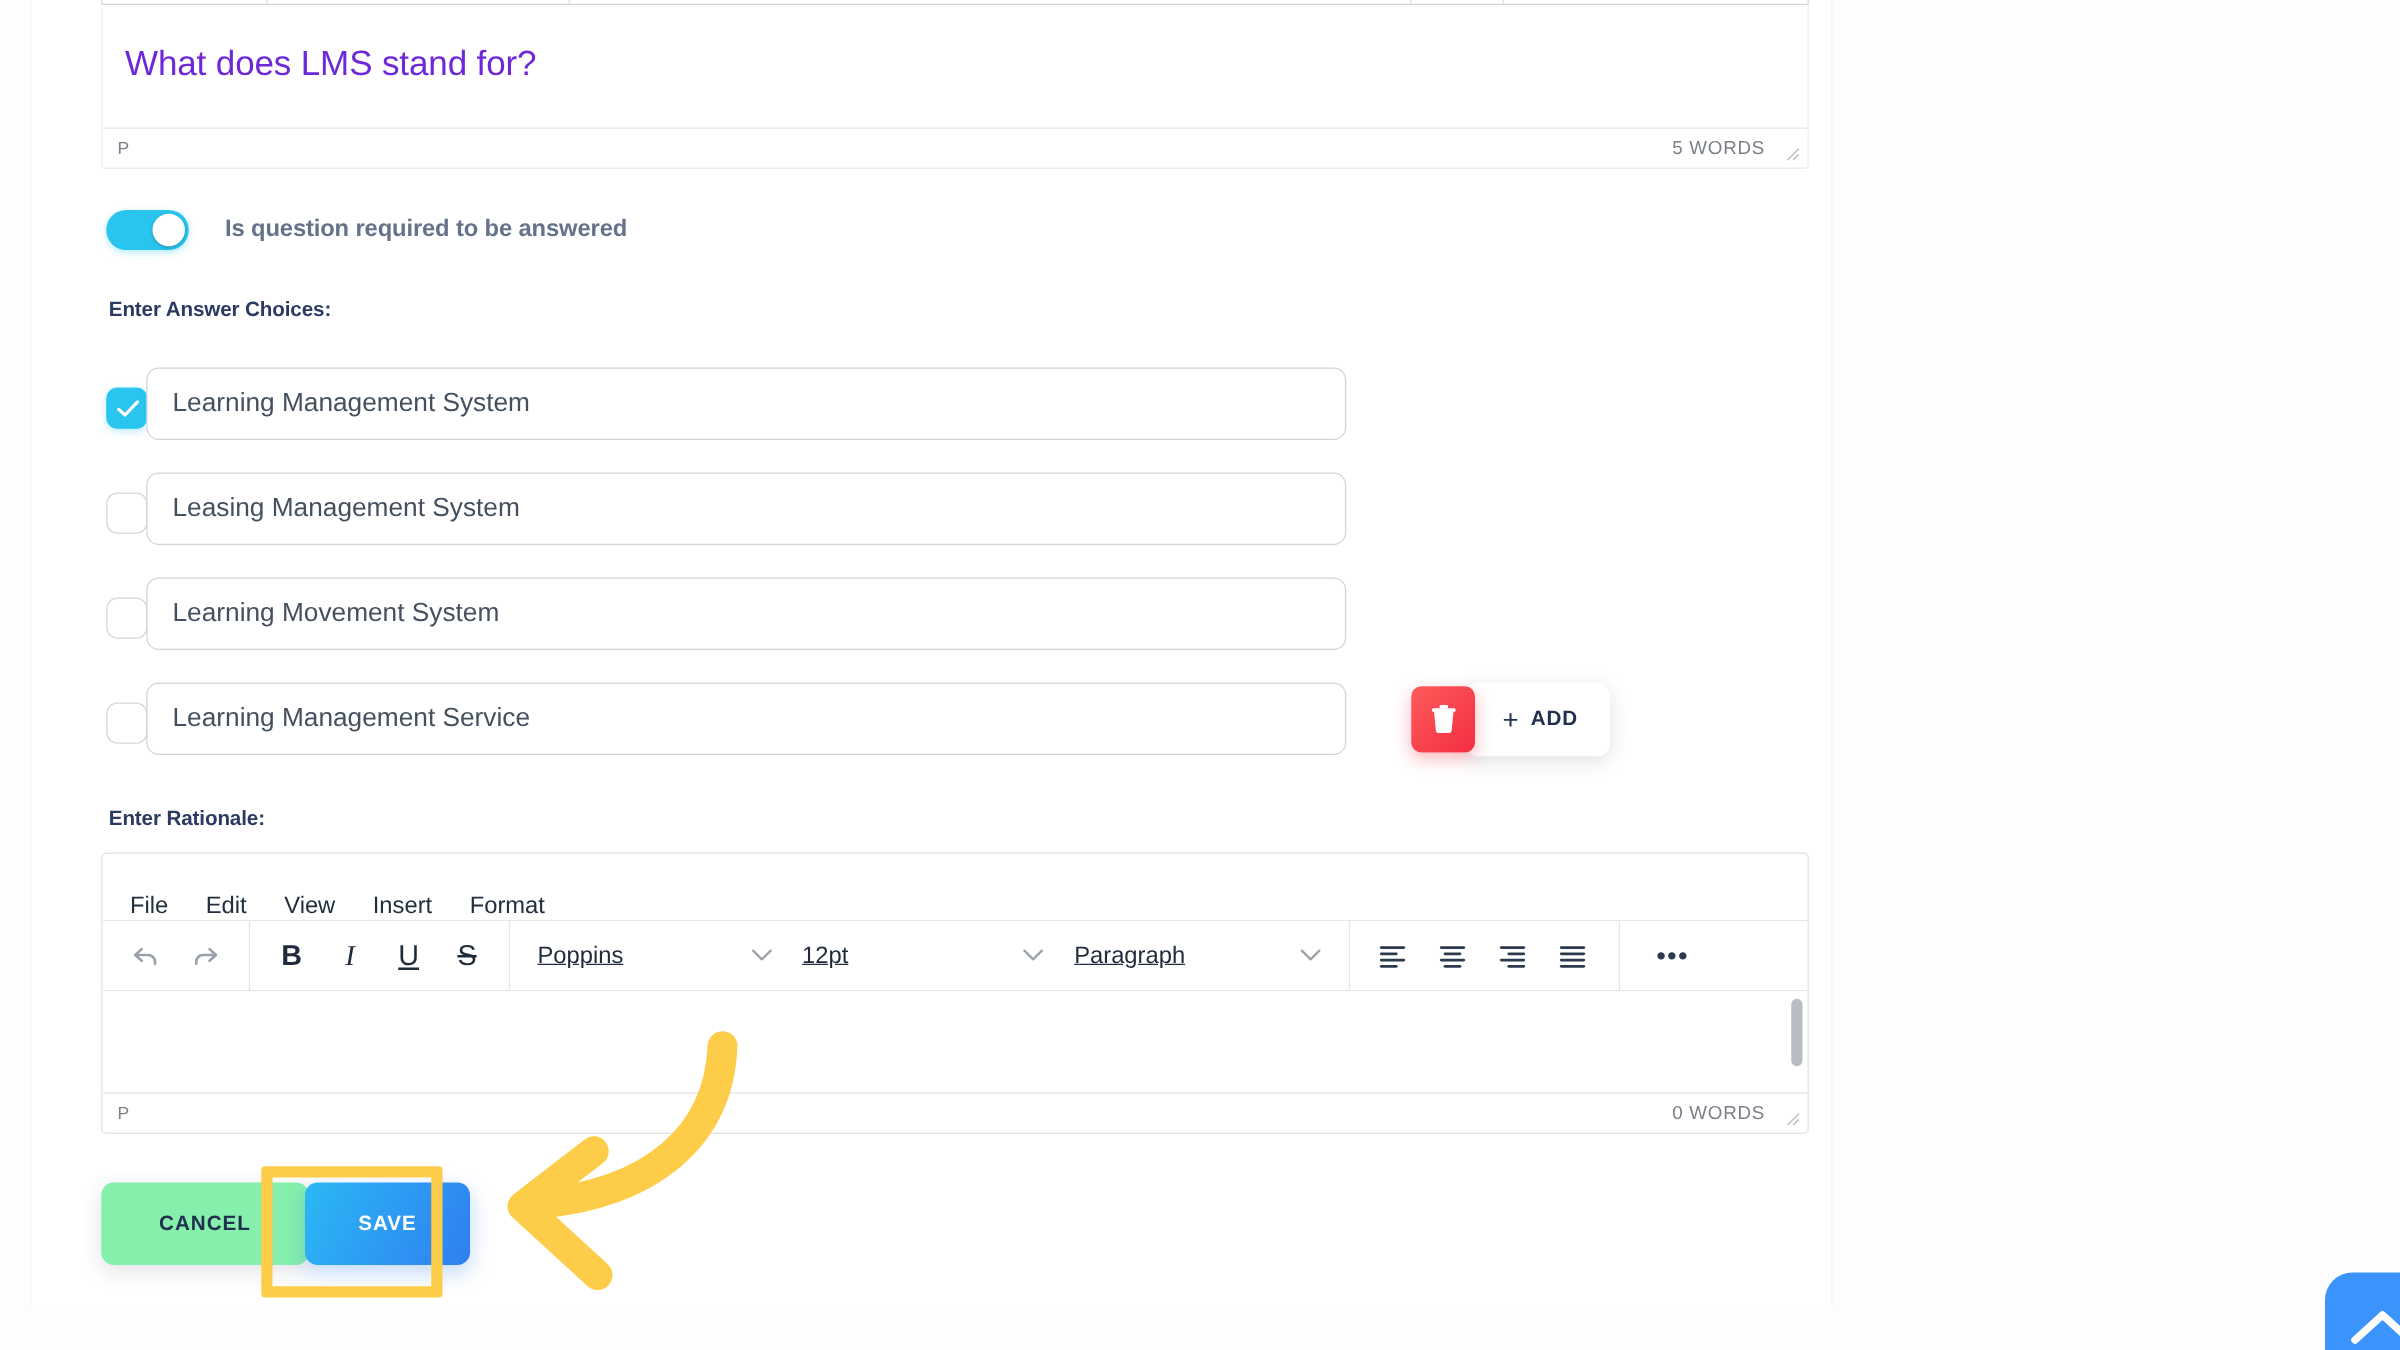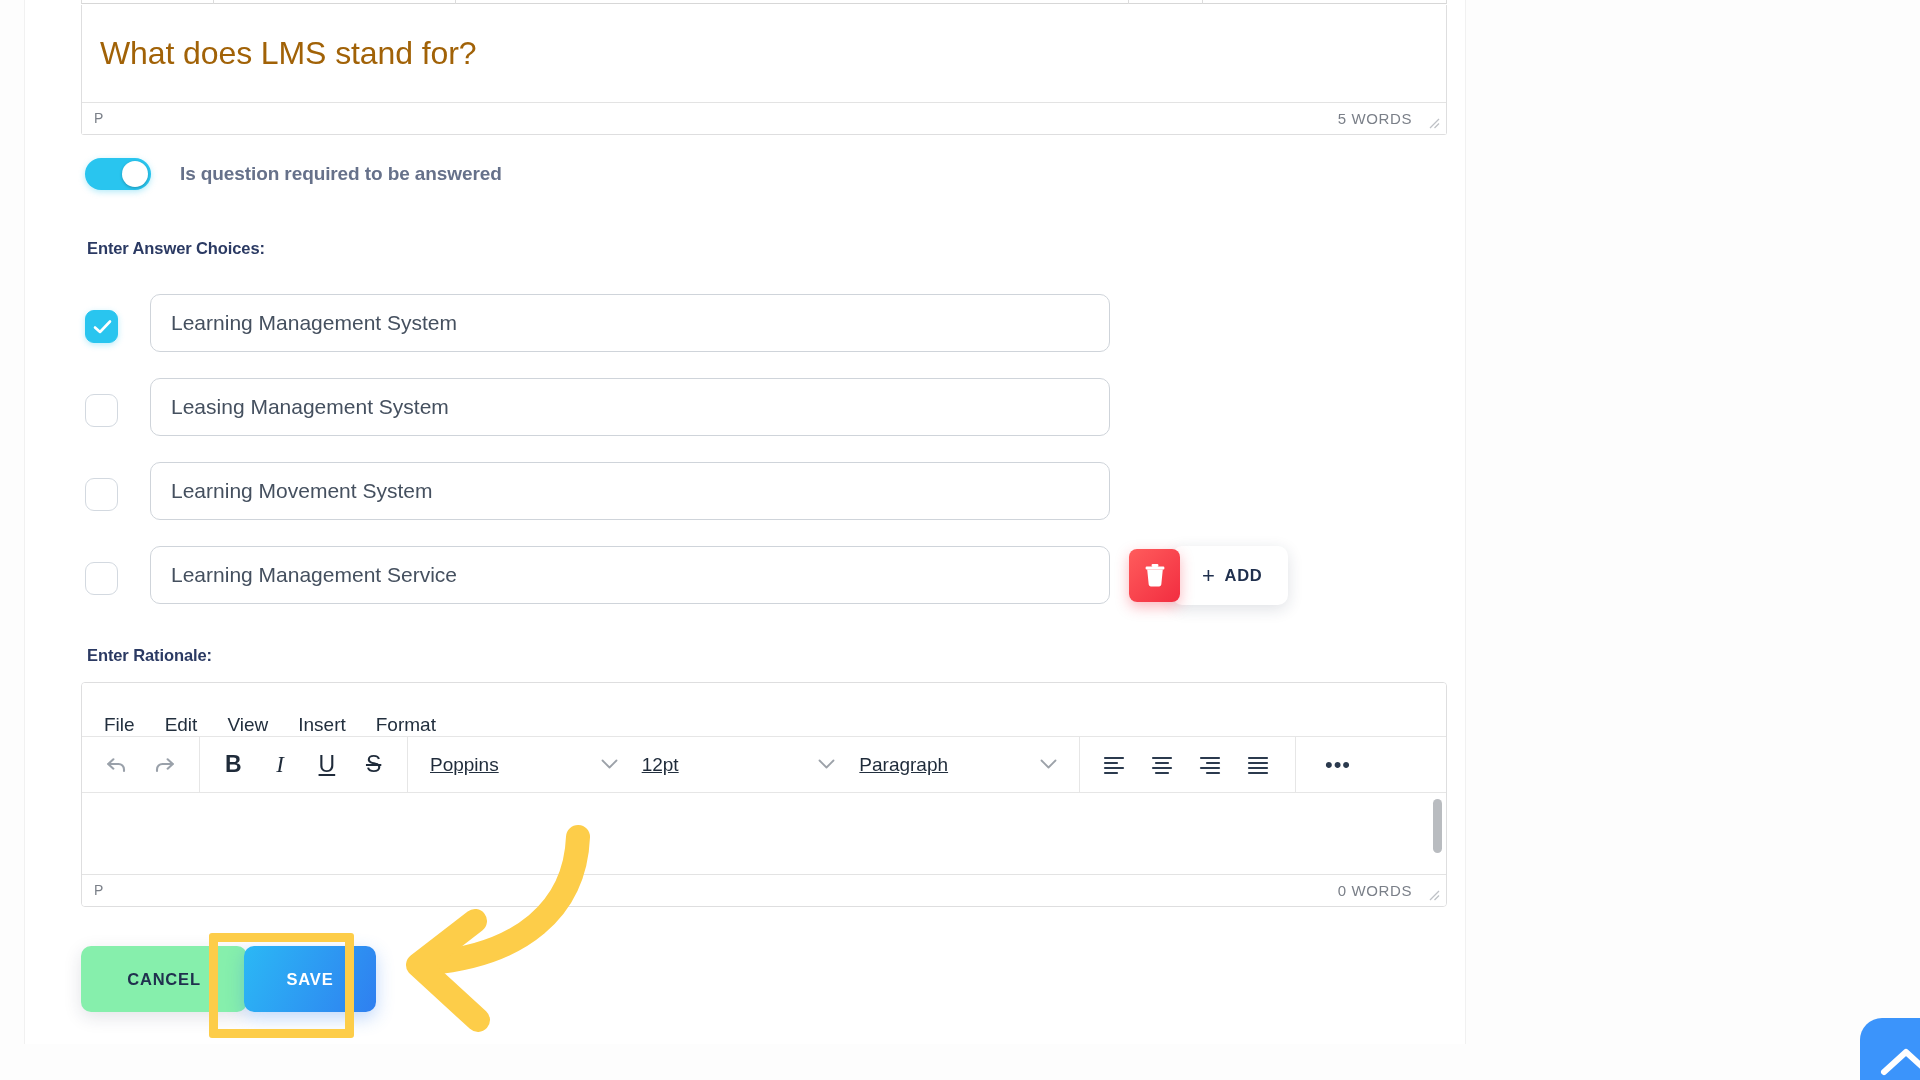--- a/index.html
+++ b/index.html
@@ -24,38 +24,38 @@
   .table-top .vline { position:absolute; top:0; height:10px; width:1px; background:#dcdcdc; }
 
   
   .q-editor {
     position:absolute; left:56px; top:11px; width:1366px; height:130px;
     border:1px solid #dededf; border-top:none; border-radius:0 0 3px 3px; background:#fff;
   }
   .q-body { position:absolute; left:0; right:0; top:0; height:98px; background:#fff; }
   .q-text {
     position:absolute; left:18px; top:30px;
-    font-size:32px; color:#a16207; letter-spacing:-0.1px; white-space:nowrap;
+    font-size:28px; color:#6d28d9; letter-spacing:-0.1px; white-space:nowrap;
   }
   .q-status {
     position:absolute; left:0; right:0; bottom:0; height:32px;
     border-top:1px solid #e3e3e3; background:#fff;
   }
   .q-status .elpath {
     position:absolute; left:12px; top:7px; font-size:14px; color:#7a7f88; letter-spacing:.3px;
   }
   .q-status .wordcount {
     position:absolute; right:34px; top:7px; font-size:15px; color:#7a7f88; letter-spacing:.6px;
   }
   .resize-grip {
     position:absolute; right:6px; bottom:5px; width:14px; height:14px; opacity:.55;
   }
 
   
-  .toggle-row { position:absolute; left:60px; top:162px; height:36px; display:flex; align-items:center; }
+  .toggle-row { position:absolute; left:60px; top:172px; height:36px; display:flex; align-items:center; }
   .switch {
     position:relative; width:66px; height:32px; border-radius:16px;
     background:#29c5ef; box-shadow:0 2px 6px rgba(41,197,239,.35); cursor:pointer;
   }
   .switch .knob {
     position:absolute; right:3px; top:3px; width:26px; height:26px; border-radius:50%;
     background:#fff; box-shadow:0 1px 3px rgba(0,0,0,.25);
   }
   .toggle-label {
     margin-left:29px; font-size:19px; font-weight:bold; color:#66718a; letter-spacing:-0.1px;
@@ -72,21 +72,21 @@
   .choices { position:absolute; left:60px; top:300px; width:1340px; }
   .choice-row { position:relative; height:84px; }
   .cbox {
     position:absolute; left:0; top:16px; width:33px; height:33px; border-radius:9px;
     border:1.6px solid #d3d9e0; background:#fff; cursor:pointer;
   }
   .cbox.checked { background:#29c5ef; border-color:#29c5ef; box-shadow:0 2px 6px rgba(41,197,239,.32); }
   .cbox .tick { position:absolute; left:7px; top:8px; width:19px; height:16px; display:none; }
   .cbox.checked .tick { display:block; }
   .choice-input {
-    position:absolute; left:65px; top:0; width:960px; height:58px;
+    position:absolute; left:32px; top:0; width:960px; height:58px;
     border:1.3px solid #cfd4da; border-radius:10px; background:#fff;
     font-family:"Liberation Sans", sans-serif; font-size:21px; color:#45505f;
     padding:0 20px; outline:none;
   }
 
   
   .rowbtns { position:absolute; left:1104px; top:552px; display:flex; align-items:center; }
   .btn-del {
     position:relative; z-index:2; width:51px; height:53px; border:none; border-radius:8px;
     background:linear-gradient(135deg,#ff5c5c 0%,#f22d40 100%);

